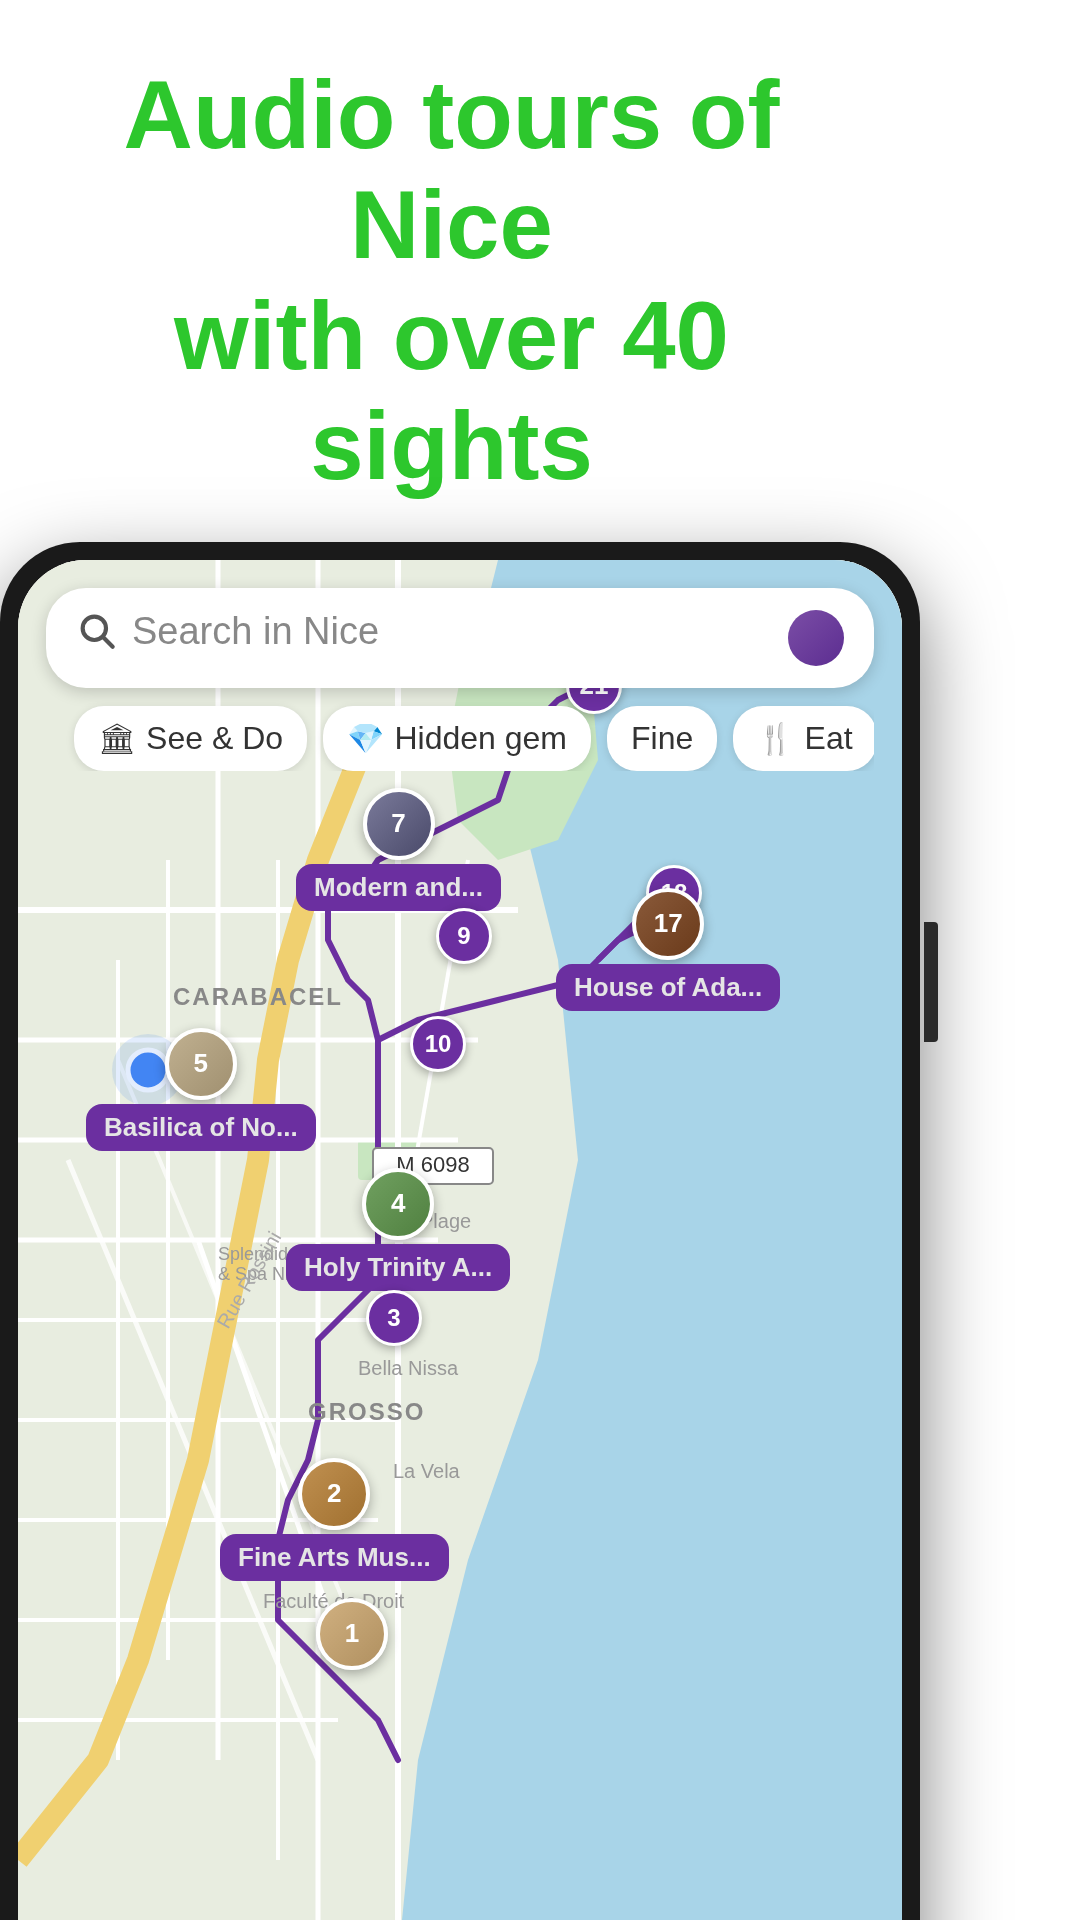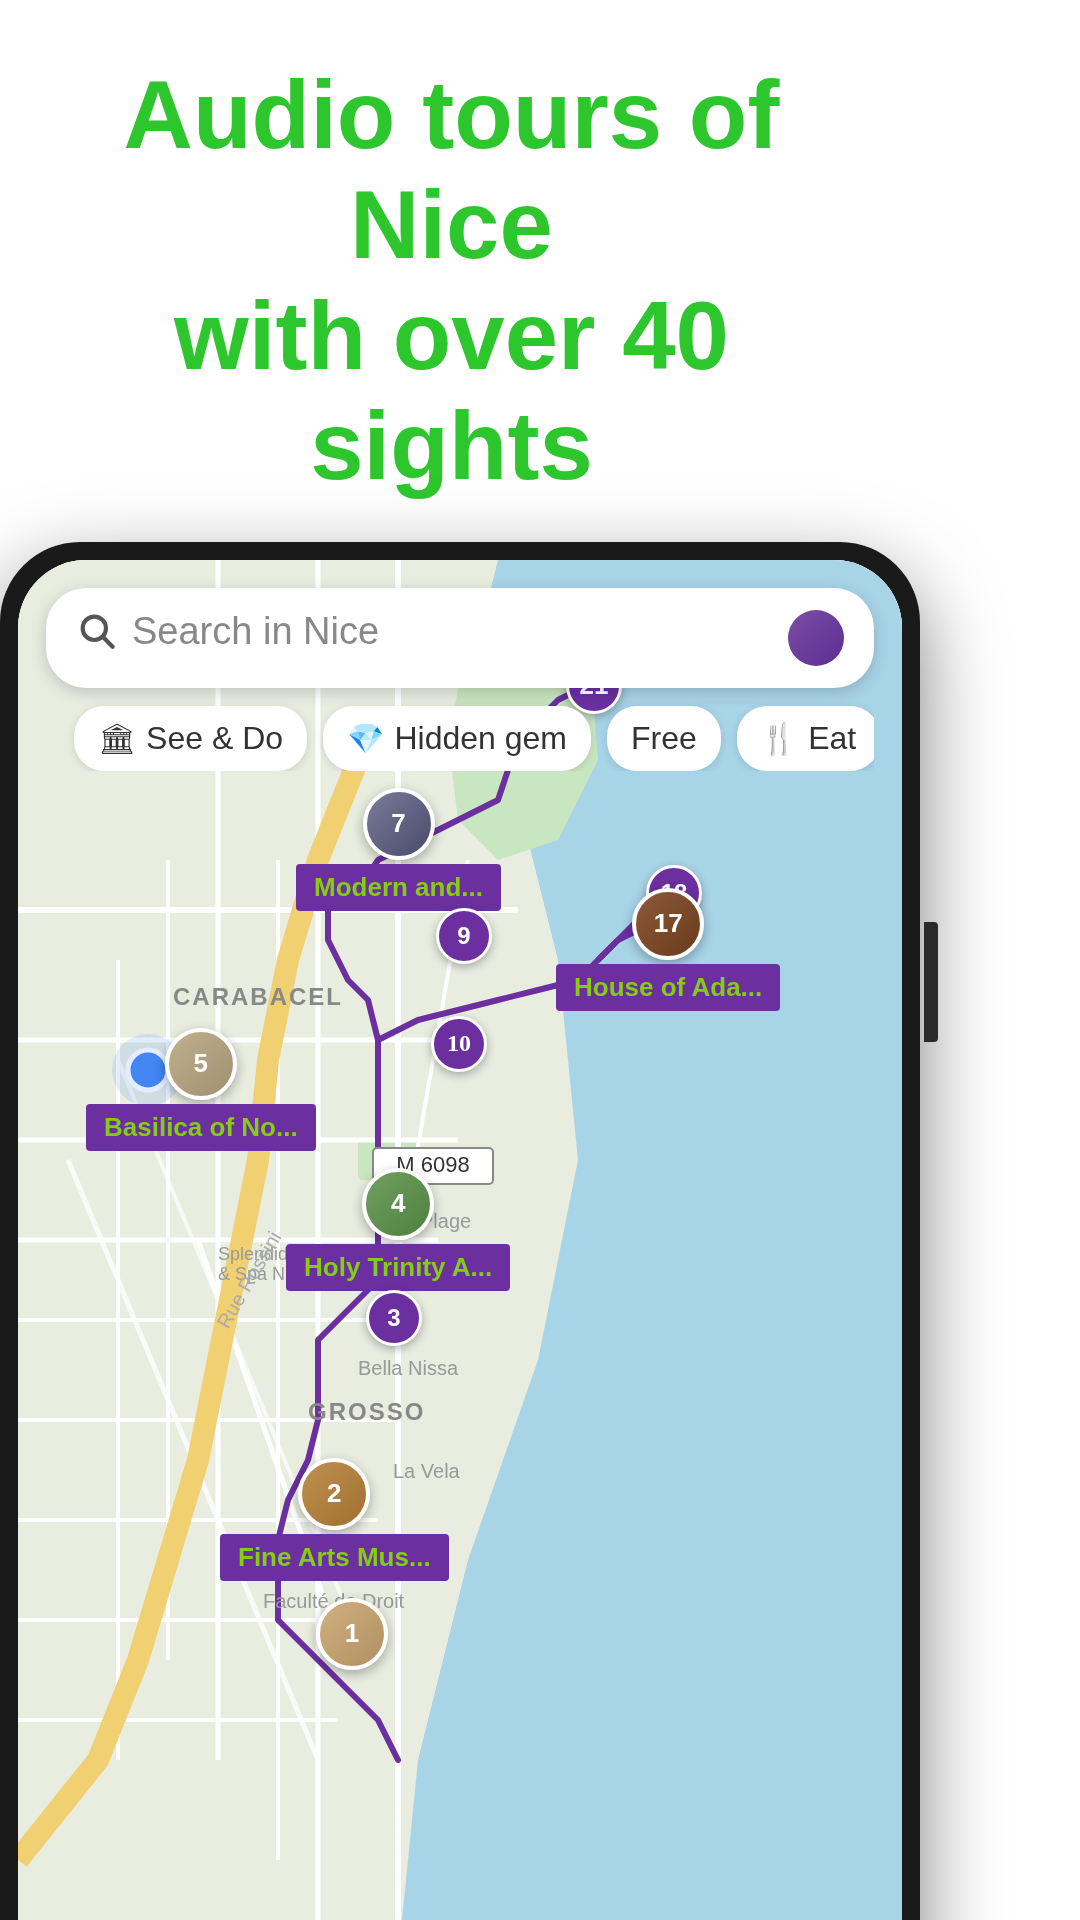--- a/index.html
+++ b/index.html
@@ -199,22 +199,22 @@
       box-shadow: 0 4px 12px rgba(0,0,0,0.3);
       overflow: hidden;
     }
 
     .pin-circle.has-photo {
       padding: 0;
     }
 
     .pin-label {
       background: #6b2fa0;
-      color: #84cc16;
-      border-radius: 4px;
+      color: #e5e5e5;
+      border-radius: 16px;
       padding: 8px 18px;
       font-size: 26px;
       font-weight: 600;
       margin-top: 4px;
       white-space: nowrap;
       max-width: 280px;
       overflow: hidden;
       text-overflow: ellipsis;
     }
 
@@ -344,21 +344,21 @@
           <div class="filter-chips">
             <div class="chip">
               <span class="chip-icon">🏛</span>
               <span>See &amp; Do</span>
             </div>
             <div class="chip">
               <span class="chip-icon">💎</span>
               <span>Hidden gem</span>
             </div>
             <div class="chip">
-              <span>Free</span>
+              <span>Fine</span>
             </div>
             <div class="chip">
               <span class="chip-icon">🍴</span>
               <span>Eat</span>
             </div>
 
           </div>
         </div>
 
         <div class="map-overlay">
@@ -382,21 +382,21 @@
             <div class="pin-circle has-photo" style="background:linear-gradient(135deg,#8a5a3a,#6a3a1a);">
               <span style="font-size:26px; color:#fff; font-weight:700;">17</span>
             </div>
             <div class="pin-label">House of Ada...</div>
           </div>
 
           <div style="position:absolute; left:418px; top:348px;">
             <div class="pin-num-small">9</div>
           </div>
 
-          <div style="position:absolute; left:413px; top:456px;font-family:Liberation Serif, serif;">
+          <div style="position:absolute; left:392px; top:456px;">
             <div class="pin-num-small">10</div>
           </div>
 
           <div style="position:absolute; left:68px; top:468px; display:flex; flex-direction:column; align-items:center;">
             <div class="pin-circle has-photo" style="background:linear-gradient(135deg,#c0b090,#a09070);">
               <span style="font-size:26px; color:#fff; font-weight:700;">5</span>
             </div>
             <div class="pin-label" style="max-width:260px;text-align:center;">Basilica of No...</div>
           </div>
 

